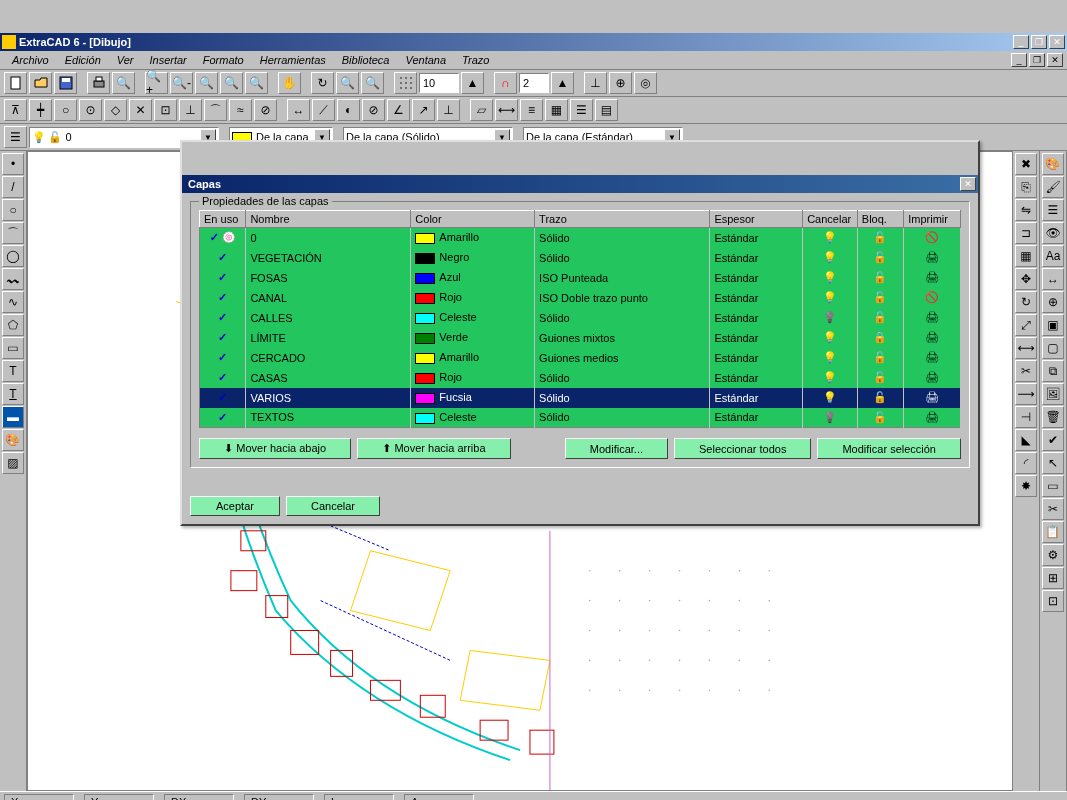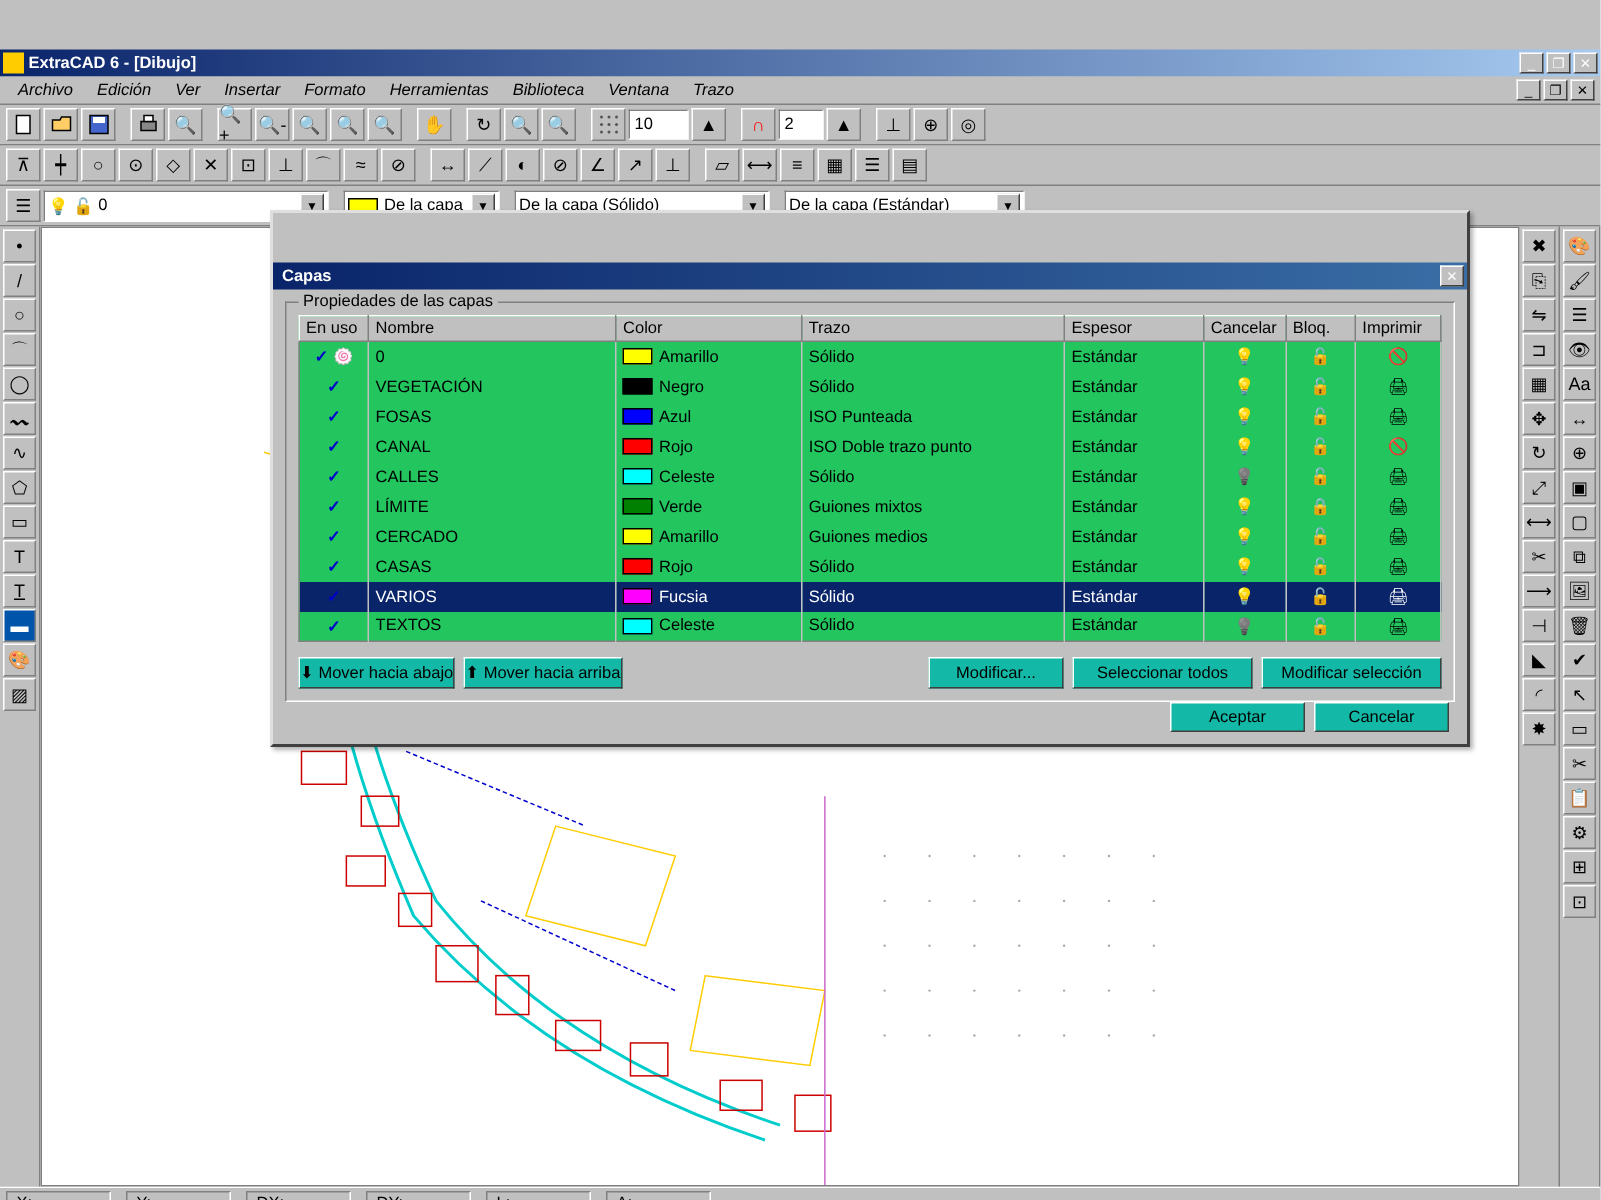--- a/index.html
+++ b/index.html
@@ -38,23 +38,23 @@
 .layer-table td { border-right: 1px solid #c0c0c0; padding: 2px 4px; font-size: 11px; height: 20px; }
 .layer-table tr.selected td { background: #0a246a; color: white; }
 .chk { color: #0000cc; font-weight: bold; }
 .swatch { display: inline-block; width: 20px; height: 11px; border: 1px solid black; vertical-align: middle; margin-right: 4px; }
 .bulb-on::before { content: "💡"; font-size: 11px; }
 .bulb-off::before { content: "💡"; font-size: 11px; filter: grayscale(1) brightness(0.6); }
 .lock-open::before { content: "🔓"; font-size: 11px; }
 .lock-closed::before { content: "🔒"; font-size: 11px; }
 .printer::before { content: "🖨"; font-size: 11px; filter: grayscale(1); }
 .noprint::before { content: "🚫"; font-size: 11px; }
-.dlg-btn { background: #14b8a6; border: 1px solid; border-color: #fff #404040 #404040 #fff; padding: 3px 0; font-size: 11px; cursor: default; min-width: 90px; text-align: center; }
+.dlg-btn { background: #86efac; border: 1px solid; border-color: #fff #404040 #404040 #fff; padding: 3px 24px; font-size: 11px; cursor: default; min-width: 90px; text-align: center; }
 .btn-row { display: flex; gap: 6px; margin-top: 8px; }
-.btn-row-right { justify-content: flex-end; margin-top: 0; padding-right: 4px; }
+.btn-row-right { justify-content: flex-start; margin-top: 28px; padding-right: 4px; }
 
 
 .sw-amarillo { background: #ffff00; }
 .sw-negro { background: #000000; }
 .sw-azul { background: #0000ff; }
 .sw-rojo { background: #ff0000; }
 .sw-celeste { background: #00ffff; }
 .sw-verde { background: #008000; }
 .sw-fucsia { background: #ff00ff; }
 </style>

